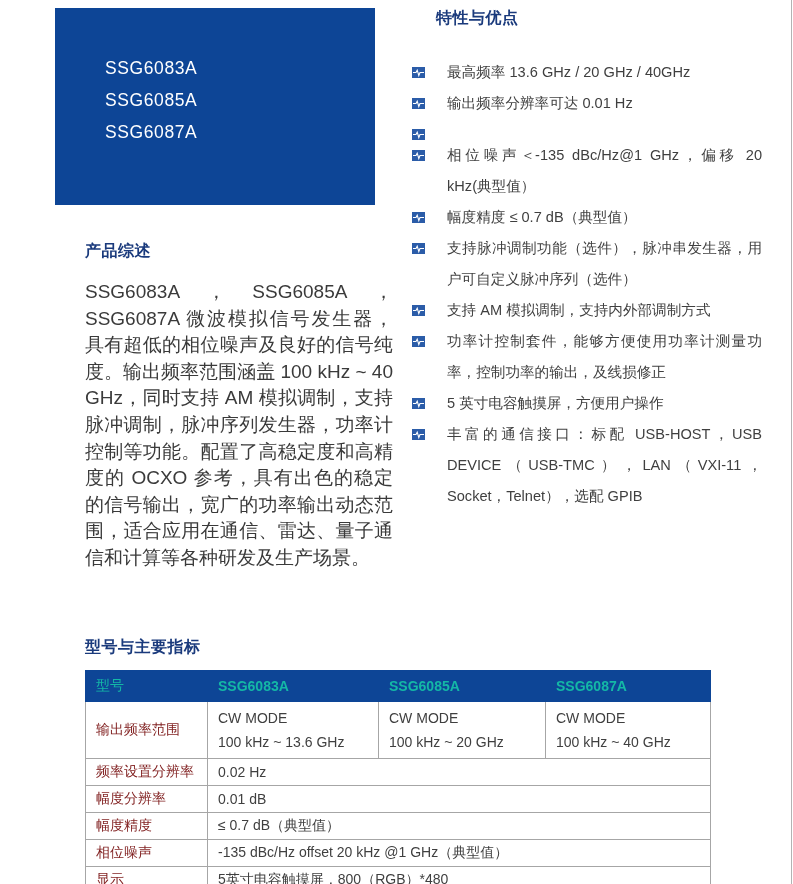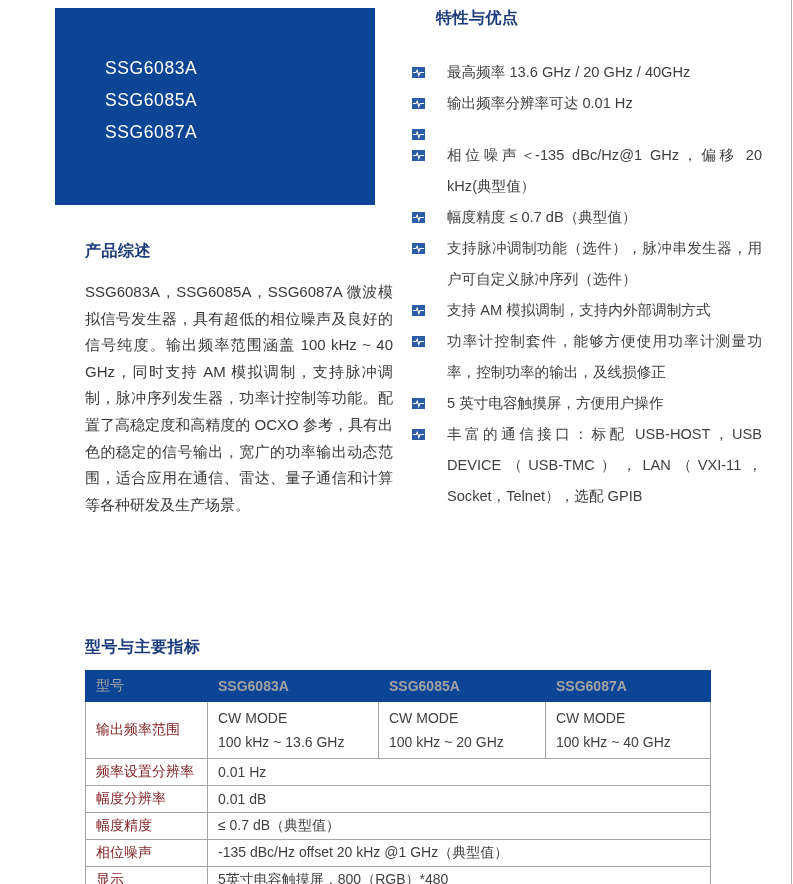--- a/index.html
+++ b/index.html
@@ -17,41 +17,41 @@
     position:absolute; left:55px; top:8px; width:320px; height:197px;
     background:#0d4596; color:#ffffff; box-sizing:border-box;
     padding:44px 0 0 50px;
   }
   .hero-box .model { font-size:17.5px; line-height:32px; letter-spacing:0.6px; font-weight:400; }
 
   
   .overview { position:absolute; left:85px; top:241px; width:308px; }
   .section-title { font-size:16px; font-weight:bold; color:#1a3a7c; letter-spacing:0.5px; }
   .overview-body {
-    margin-top:17px; font-size:15px; line-height:26.6px; color:#3a3a3a;
+    margin-top:17px; font-size:19px; line-height:26.6px; color:#3a3a3a;
     text-align:justify;
   }
 
   
   .features { position:absolute; left:412px; top:8px; width:352px; }
   .features .section-title { margin-left:24px; }
   .feature-list { list-style:none; margin:28px 0 0 0; padding:0; }
   .feature-item { display:flex; align-items:flex-start; }
   .feature-bullet { flex:0 0 13px; margin:10px 22px 0 0; height:11px; }
   .feature-text { font-size:14.6px; line-height:31px; color:#3f3f3f; width:315px; text-align:justify; }
 
   
   .specs { position:absolute; left:85px; top:637px; width:625px; }
   .spec-table { border-collapse:collapse; width:625px; margin-top:12px; table-layout:fixed; }
   .spec-table th, .spec-table td {
     border:1px solid #a6a6a6; font-size:14px; padding:2px 10px; vertical-align:middle;
     overflow:hidden; white-space:nowrap;
   }
   .spec-table thead th {
-    background:#0d4596; border-color:#0d4596; color:#a3a3a3; text-align:left;
+    background:#0d4596; border-color:#0d4596; color:#14b8a6; text-align:left;
     height:26px; font-weight:bold;
   }
   .spec-table thead th.first { font-weight:400; }
   .col-label { width:122px; }
   .col-a { width:171px; }
   .col-b { width:167px; }
   .col-c { width:165px; }
   .row-label { color:#7f1d1d; }
   .freq-cell div { line-height:24px; }
   .freq-row td { height:52px; }
@@ -178,21 +178,21 @@
             <div>CW MODE</div>
             <div>100 kHz ~ 20 GHz</div>
           </td>
           <td class="freq-cell">
             <div>CW MODE</div>
             <div>100 kHz ~ 40 GHz</div>
           </td>
         </tr>
         <tr class="single-row">
           <td class="row-label">频率设置分辨率</td>
-          <td colspan="3" class="spec-value">0.01 Hz</td>
+          <td colspan="3" class="spec-value">0.02 Hz</td>
         </tr>
         <tr class="single-row">
           <td class="row-label">幅度分辨率</td>
           <td colspan="3" class="spec-value">0.01 dB</td>
         </tr>
         <tr class="single-row">
           <td class="row-label">幅度精度</td>
           <td colspan="3" class="spec-value">≤ 0.7 dB（典型值）</td>
         </tr>
         <tr class="single-row">

